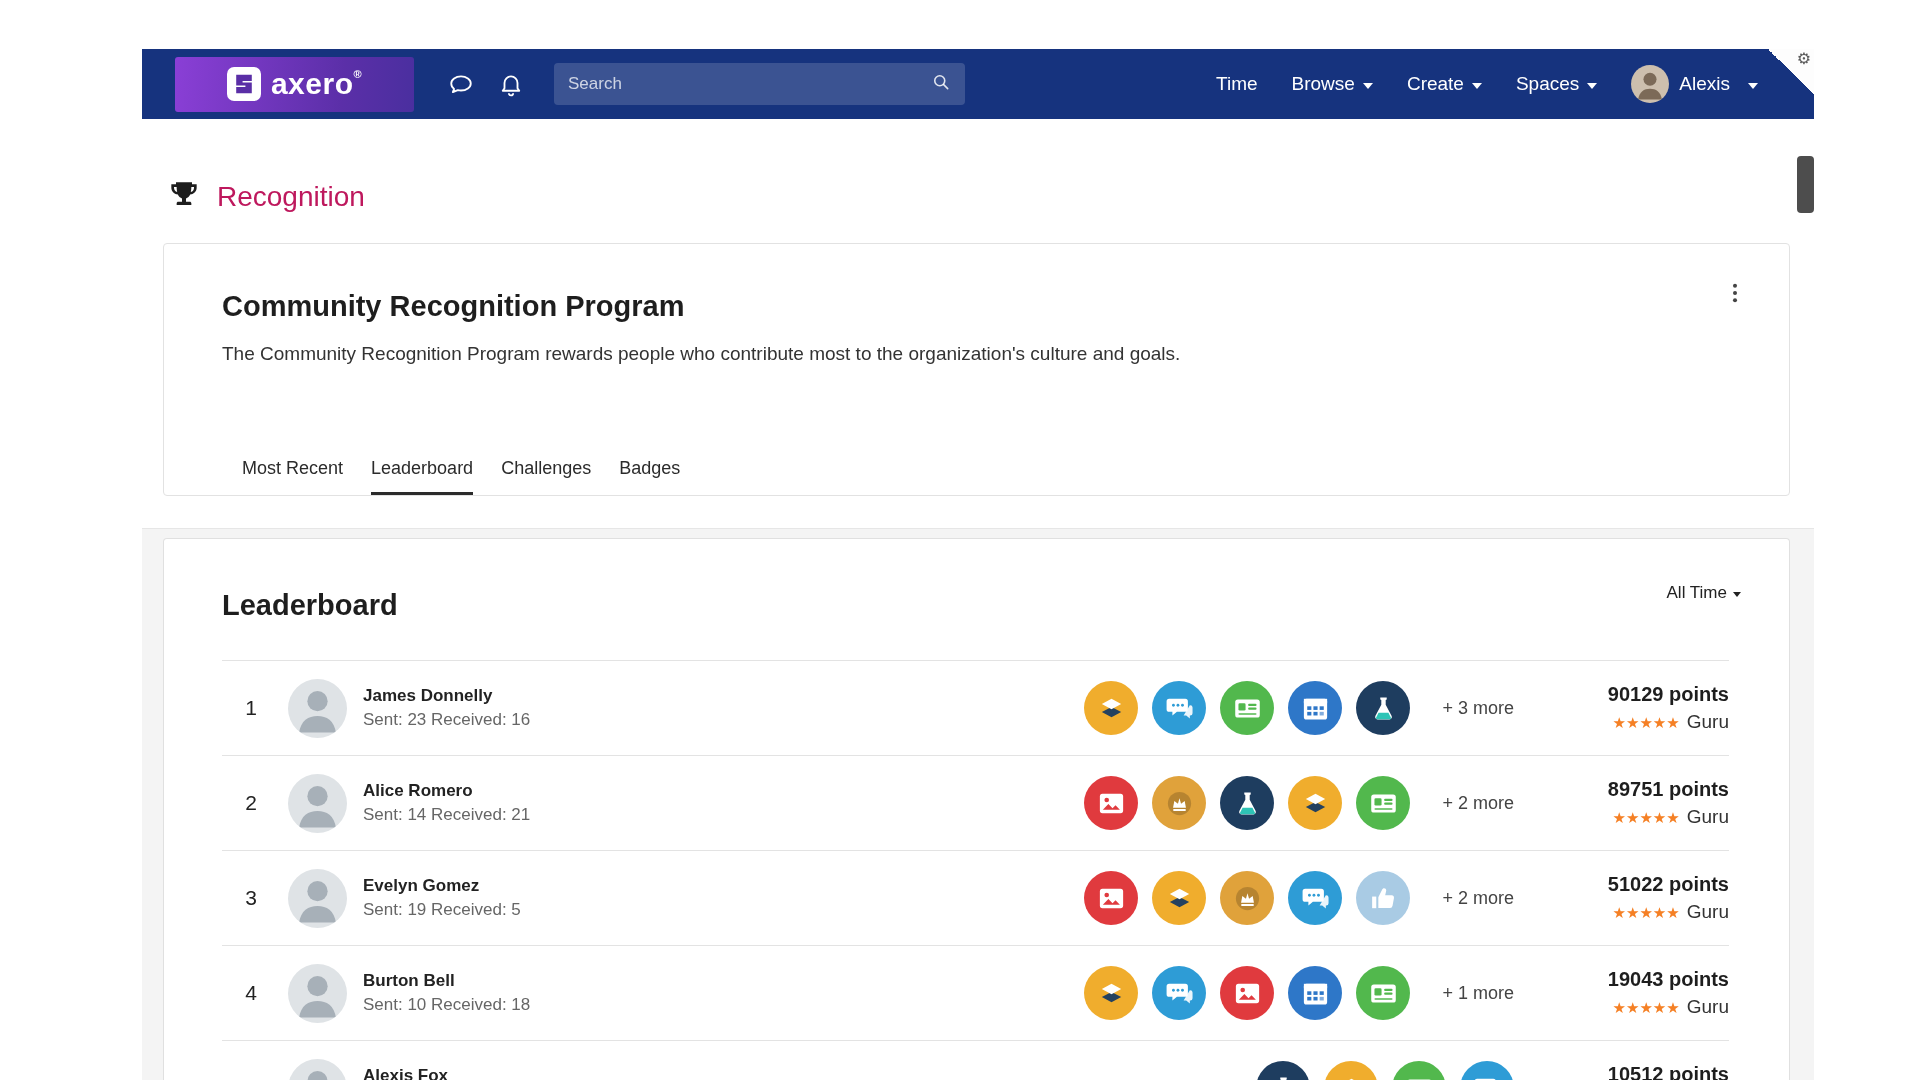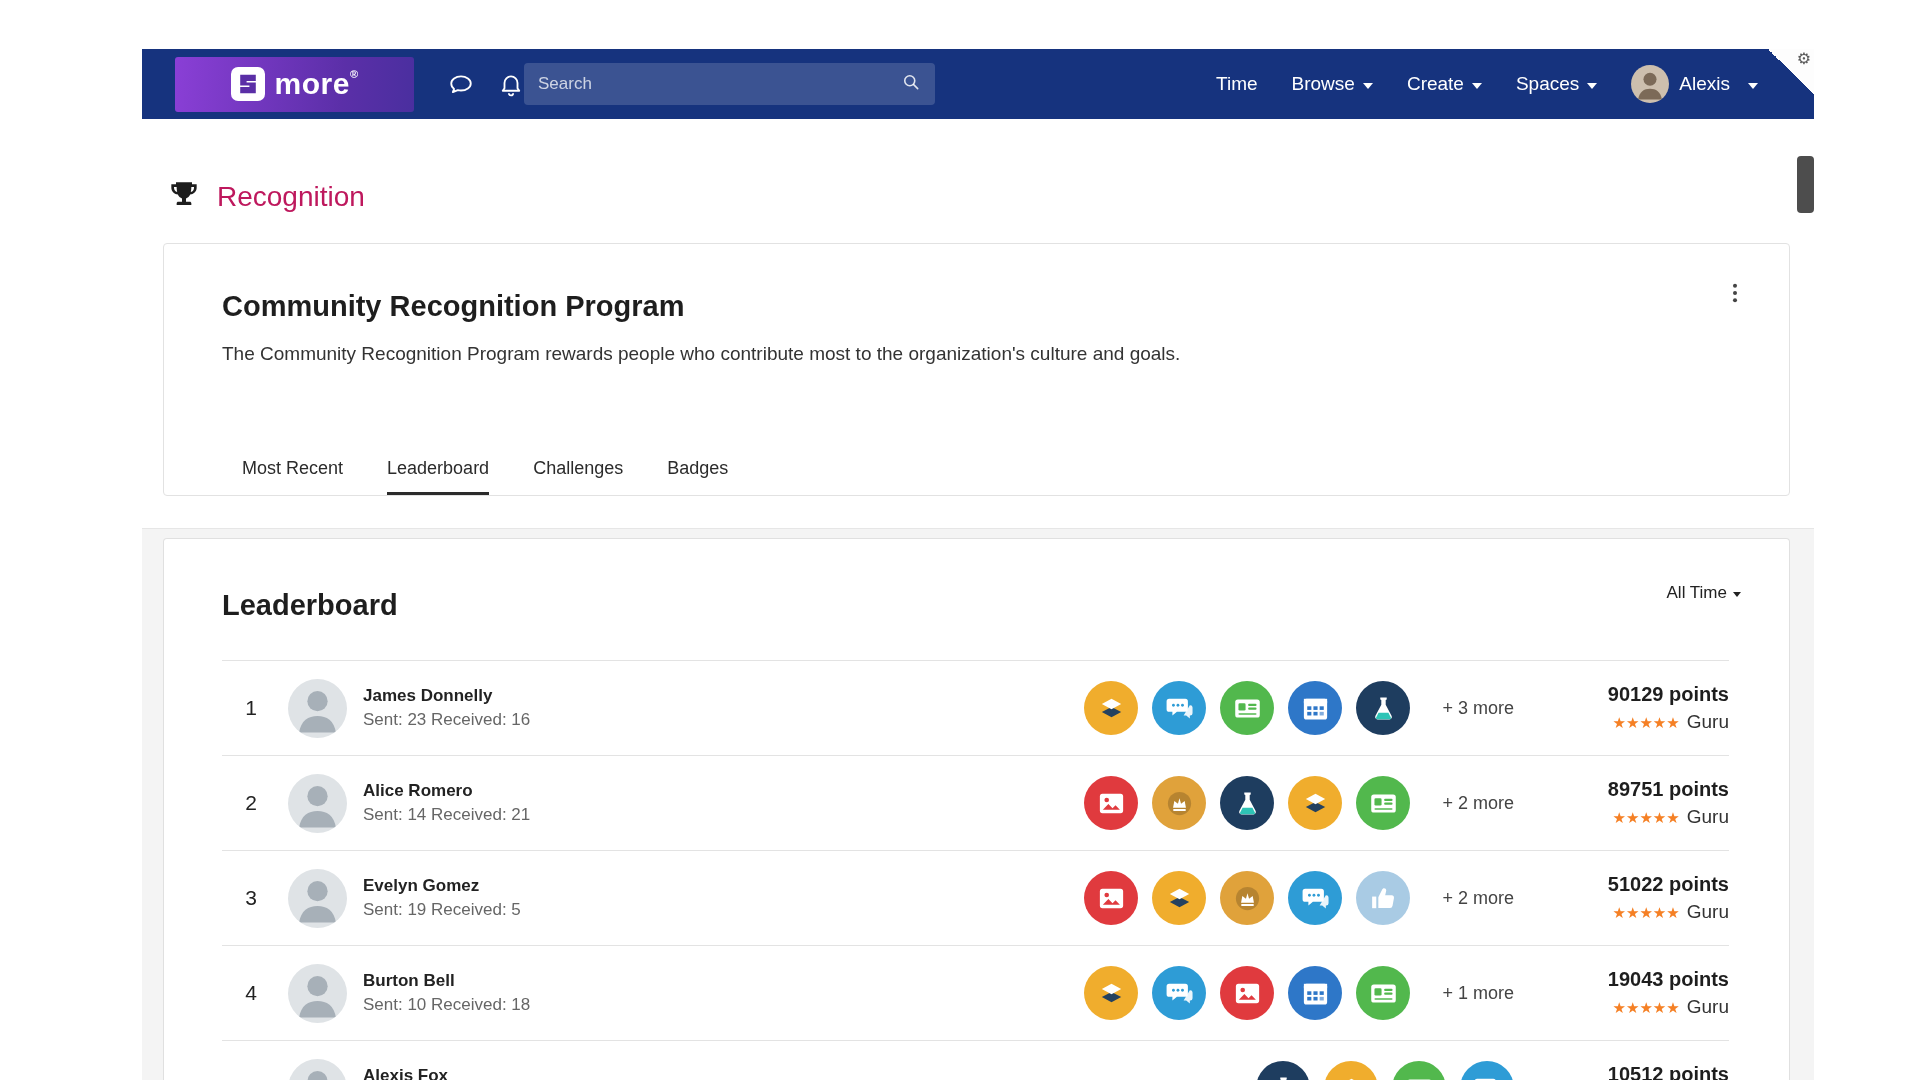--- a/index.html
+++ b/index.html
@@ -11,21 +11,21 @@
   
   .nav { position:relative; height:70px; background:#16337E; display:flex; align-items:center; }
   .logo { margin-left:33px; width:239px; height:55px; border-radius:3px;
     background:linear-gradient(95deg,#8A3FD6 0%,#5B2FA8 70%,#4A2F9F 100%);
     display:flex; align-items:center; justify-content:center; gap:10px; cursor:pointer; }
   .logo-mark svg { width:34px; height:34px; display:block; }
   .brand { color:#fff; font-size:30px; font-weight:bold; letter-spacing:.5px; line-height:1; }
   .brand sup { font-size:11px; vertical-align:top; }
   .nav-icons { display:flex; gap:24px; margin-left:34px; }
   .nav-icons svg { width:26px; height:26px; display:block; cursor:pointer; }
-  .searchbox { width:411px; height:42px; border-radius:4px;
+  .searchbox { margin-left:30px; width:411px; height:42px; border-radius:4px;
     background:rgba(255,255,255,.16); display:flex; align-items:center; padding:0 14px; }
   .searchbox input { flex:1; background:transparent; border:0; outline:0; color:#fff; font-size:17px;
     font-family:"Liberation Sans", sans-serif; }
   .searchbox input::placeholder { color:rgba(255,255,255,.75); }
   .searchbox svg { width:20px; height:20px; }
   .nav-right { margin-left:auto; margin-right:56px; display:flex; align-items:center; gap:34px; }
   .nav-item { display:flex; align-items:center; color:#fff; font-size:19px; cursor:pointer; text-decoration:none; }
   .caret { width:0; height:0; border-left:5px solid transparent; border-right:5px solid transparent;
     border-top:6px solid currentColor; display:inline-block; margin-left:8px; margin-top:3px; }
   .nav-user { display:flex; align-items:center; gap:10px; color:#fff; font-size:19px; cursor:pointer; }
@@ -45,21 +45,21 @@
   .page-title { font-size:28px; font-weight:500; color:#be185d; }
 
   
   .card1 { margin:28px 24px 0 21px; width:1627px; height:253px; background:#fff;
     border:1px solid #e2e2e2; border-radius:4px; position:relative;
     display:flex; flex-direction:column; padding:44px 48px 0 58px; }
   .card1 h1 { font-size:29px; font-weight:700; color:#1e1e1e; line-height:36px; }
   .card1 .desc { margin-top:16px; font-size:19px; line-height:28px; color:#333; max-width:970px; }
   .kebab { position:absolute; top:38px; right:44px; cursor:pointer; }
   .kebab svg { width:20px; height:22px; display:block; }
-  .tabs { margin-top:auto; display:flex; gap:44px; padding-left:20px; }
+  .tabs { margin-top:auto; display:flex; gap:28px; padding-left:20px; }
   .tab { font-size:18px; color:#2b2b2b; padding-bottom:13px; border-bottom:3px solid transparent; cursor:pointer; }
   .tab.active { border-bottom-color:#2b2b2b; }
 
   
   .lower { margin-top:32px; background:#f4f4f4; border-top:1px solid #e6e6e6; padding-top:9px; min-height:600px; }
   .card2 { margin:0 24px 0 21px; width:1627px; min-height:600px; background:#fff;
     border:1px solid #e0e0e0; border-bottom:0; border-radius:4px 4px 0 0; position:relative; }
   .card2 h2 { font-size:29px; font-weight:700; color:#1e1e1e; margin:48px 0 0 58px; line-height:36px; }
   .filter { position:absolute; top:44px; right:48px; font-size:17px; color:#222; display:flex;
     align-items:center; cursor:pointer; }
@@ -91,21 +91,21 @@
 <div class="app">
 
   <div class="nav">
     <div class="logo">
       <span class="logo-mark">
         <svg viewBox="0 0 24 24">
             <rect width="24" height="24" rx="5" fill="#fff"></rect>
             <path d="M6.5 5.5h11v4.4H11v1h6.5v7.6h-11v-4.4H13v-1H6.5z" fill="#5a2ea6"></path>
           </svg>
       </span>
-      <span class="brand"><span>more</span><sup>®</sup></span>
+      <span class="brand"><span>axero</span><sup>®</sup></span>
     </div>
 
     <div class="nav-icons">
       <span>
         <svg viewBox="0 0 24 24" fill="none" stroke="#fff" stroke-width="1.7" stroke-linejoin="round">
             <path d="M21 11.5c0 3.6-4 6.5-9 6.5-1 0-2-.1-2.9-.4L4.5 19.5l1.1-3C4 15.3 3 13.5 3 11.5 3 7.9 7 5 12 5s9 2.9 9 6.5z"></path>
           </svg>
       </span>
       <span>
         <svg viewBox="0 0 24 24" fill="none" stroke="#fff" stroke-width="1.7" stroke-linejoin="round">

